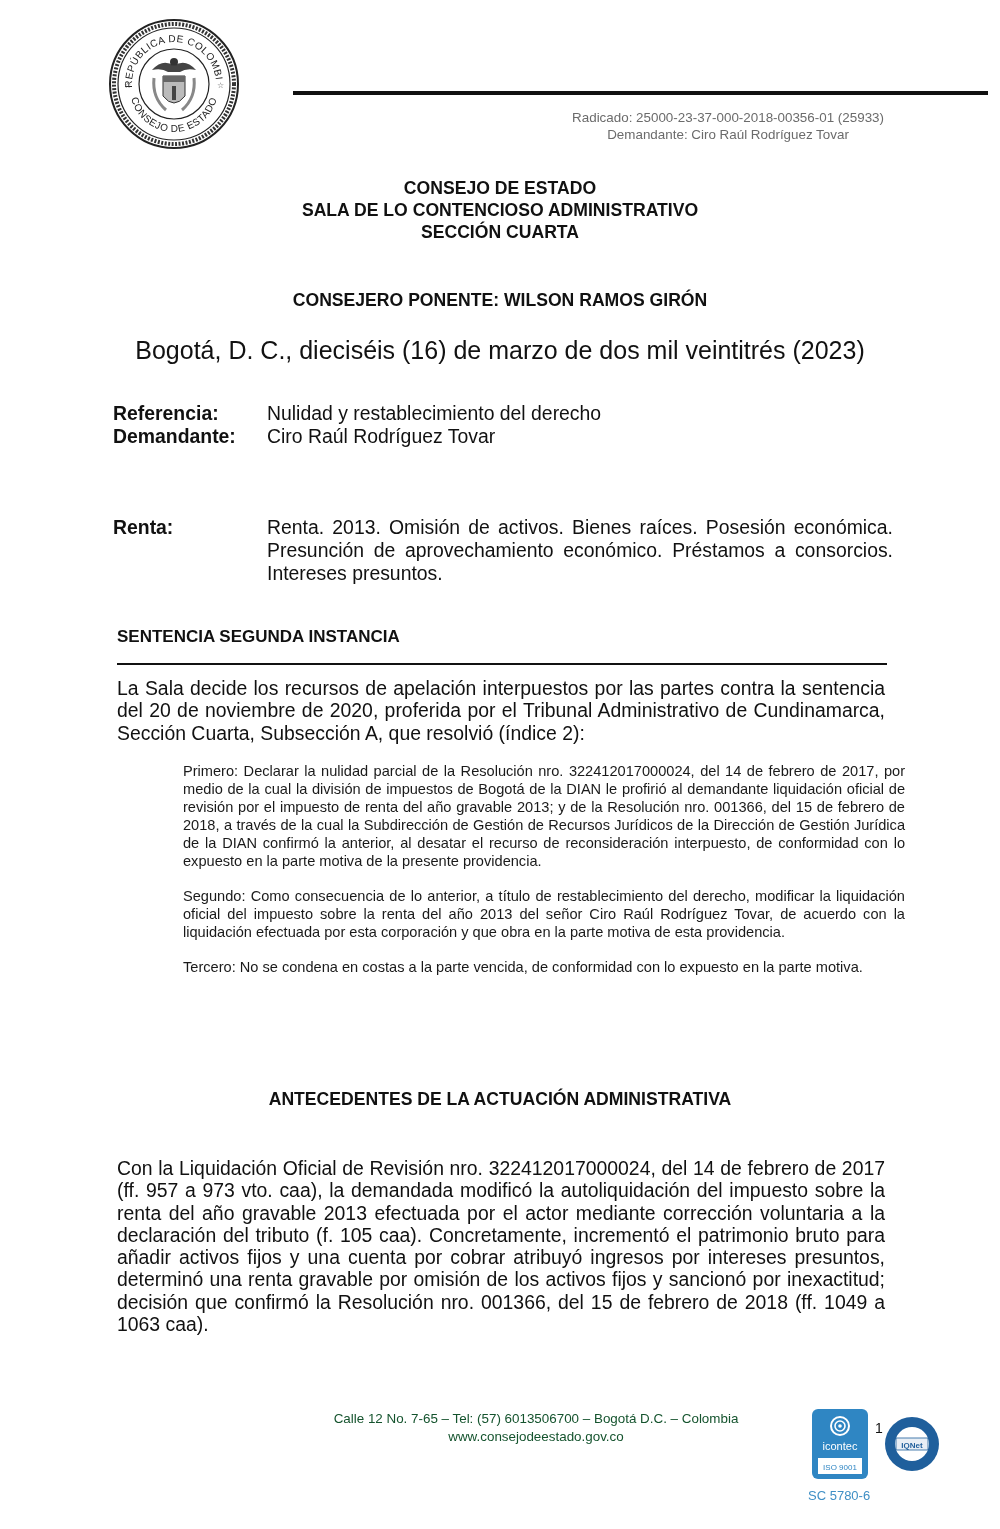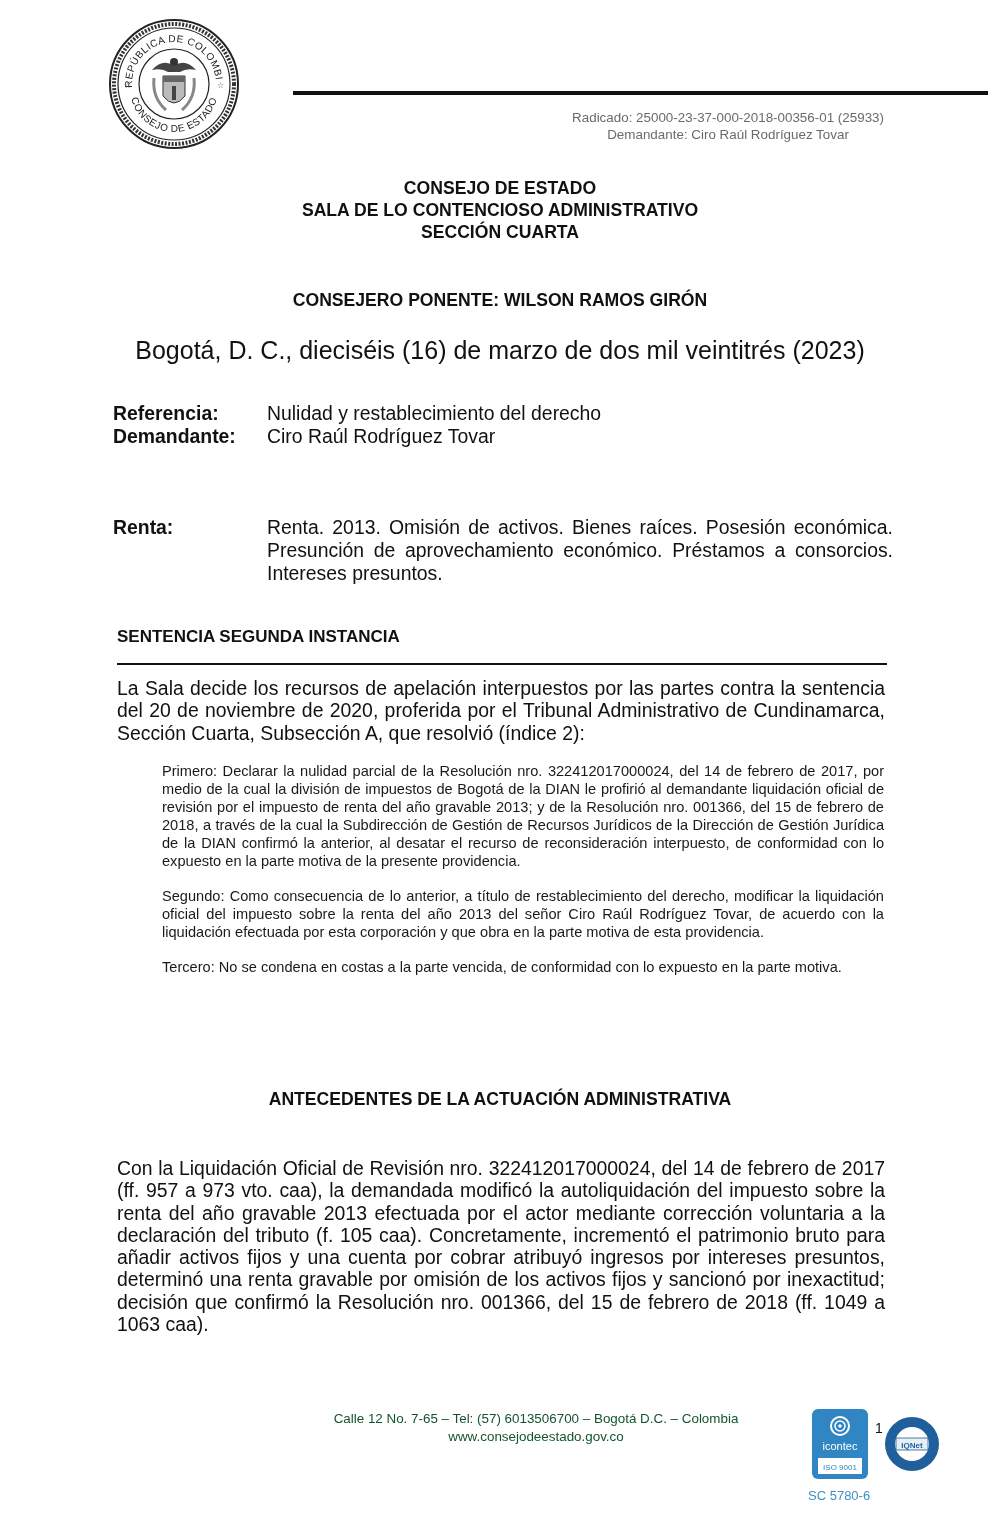--- a/index.html
+++ b/index.html
@@ -100,21 +100,21 @@
   <div class="row">
     <span class="lbl">Renta:</span>
     <span class="val">Renta. 2013. Omisión de activos. Bienes raíces. Posesión económica. Presunción de aprovechamiento económico. Préstamos a consorcios. Intereses presuntos.</span>
   </div>
 </div>
 
 <div class="abs sec-title">SENTENCIA SEGUNDA INSTANCIA</div>
 
 <div class="abs body-p" style="top:671px;margin-top:6px;">La Sala decide los recursos de apelación interpuestos por las partes contra la sentencia del 20 de noviembre de 2020, proferida por el Tribunal Administrativo de Cundinamarca, Sección Cuarta, Subsección A, que resolvió (índice 2):</div>
 
-<div class="abs quote" style="top:763px;">
+<div class="abs quote" style="top:763px;margin-left:21px;">
   <p>Primero: Declarar la nulidad parcial de la Resolución nro. 322412017000024, del 14 de febrero de 2017, por medio de la cual la división de impuestos de Bogotá de la DIAN le profirió al demandante liquidación oficial de revisión por el impuesto de renta del año gravable 2013; y de la Resolución nro. 001366, del 15 de febrero de 2018, a través de la cual la Subdirección de Gestión de Recursos Jurídicos de la Dirección de Gestión Jurídica de la DIAN confirmó la anterior, al desatar el recurso de reconsideración interpuesto, de conformidad con lo expuesto en la parte motiva de la presente providencia.</p>
   <p>Segundo: Como consecuencia de lo anterior, a título de restablecimiento del derecho, modificar la liquidación oficial del impuesto sobre la renta del año 2013 del señor Ciro Raúl Rodríguez Tovar, de acuerdo con la liquidación efectuada por esta corporación y que obra en la parte motiva de esta providencia.</p>
   <p>Tercero: No se condena en costas a la parte vencida, de conformidad con lo expuesto en la parte motiva.</p>
 </div>
 
 <div class="abs center" style="top:1089px; font-weight:bold; font-size:17.6px;">ANTECEDENTES DE LA ACTUACIÓN ADMINISTRATIVA</div>
 
 <div class="abs body-p" style="top:1157px;">Con la Liquidación Oficial de Revisión nro. 322412017000024, del 14 de febrero de 2017 (ff. 957 a 973 vto. caa), la demandada modificó la autoliquidación del impuesto sobre la renta del año gravable 2013 efectuada por el actor mediante corrección voluntaria a la declaración del tributo (f. 105 caa). Concretamente, incrementó el patrimonio bruto para añadir activos fijos y una cuenta por cobrar atribuyó ingresos por intereses presuntos, determinó una renta gravable por omisión de los activos fijos y sancionó por inexactitud; decisión que confirmó la Resolución nro. 001366, del 15 de febrero de 2018 (ff. 1049 a 1063 caa).</div>
 
 <div class="abs footer">

